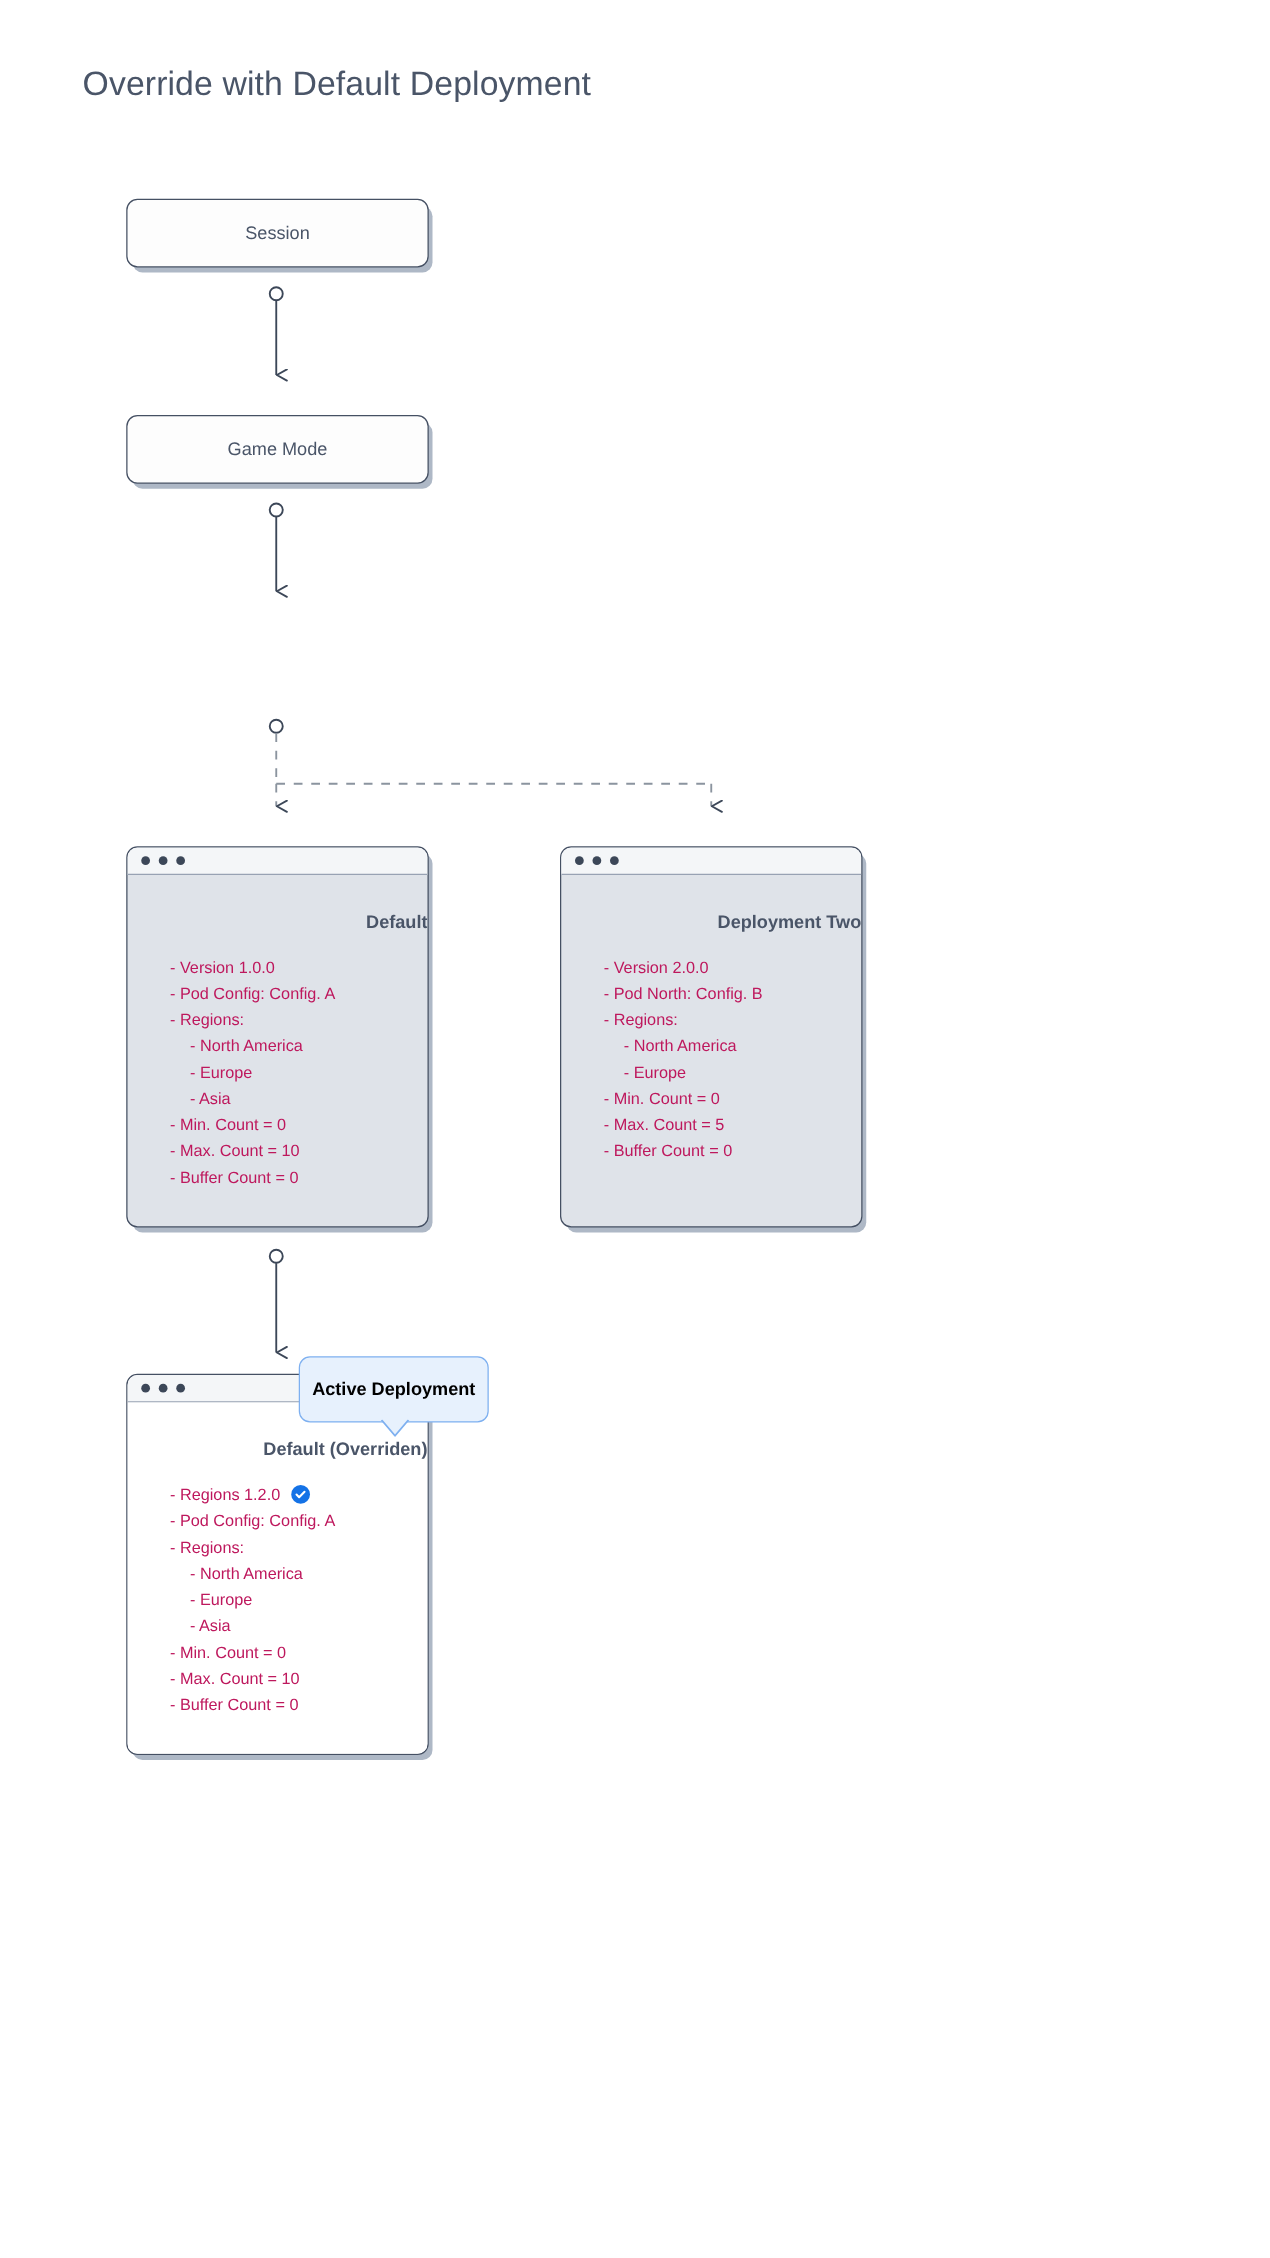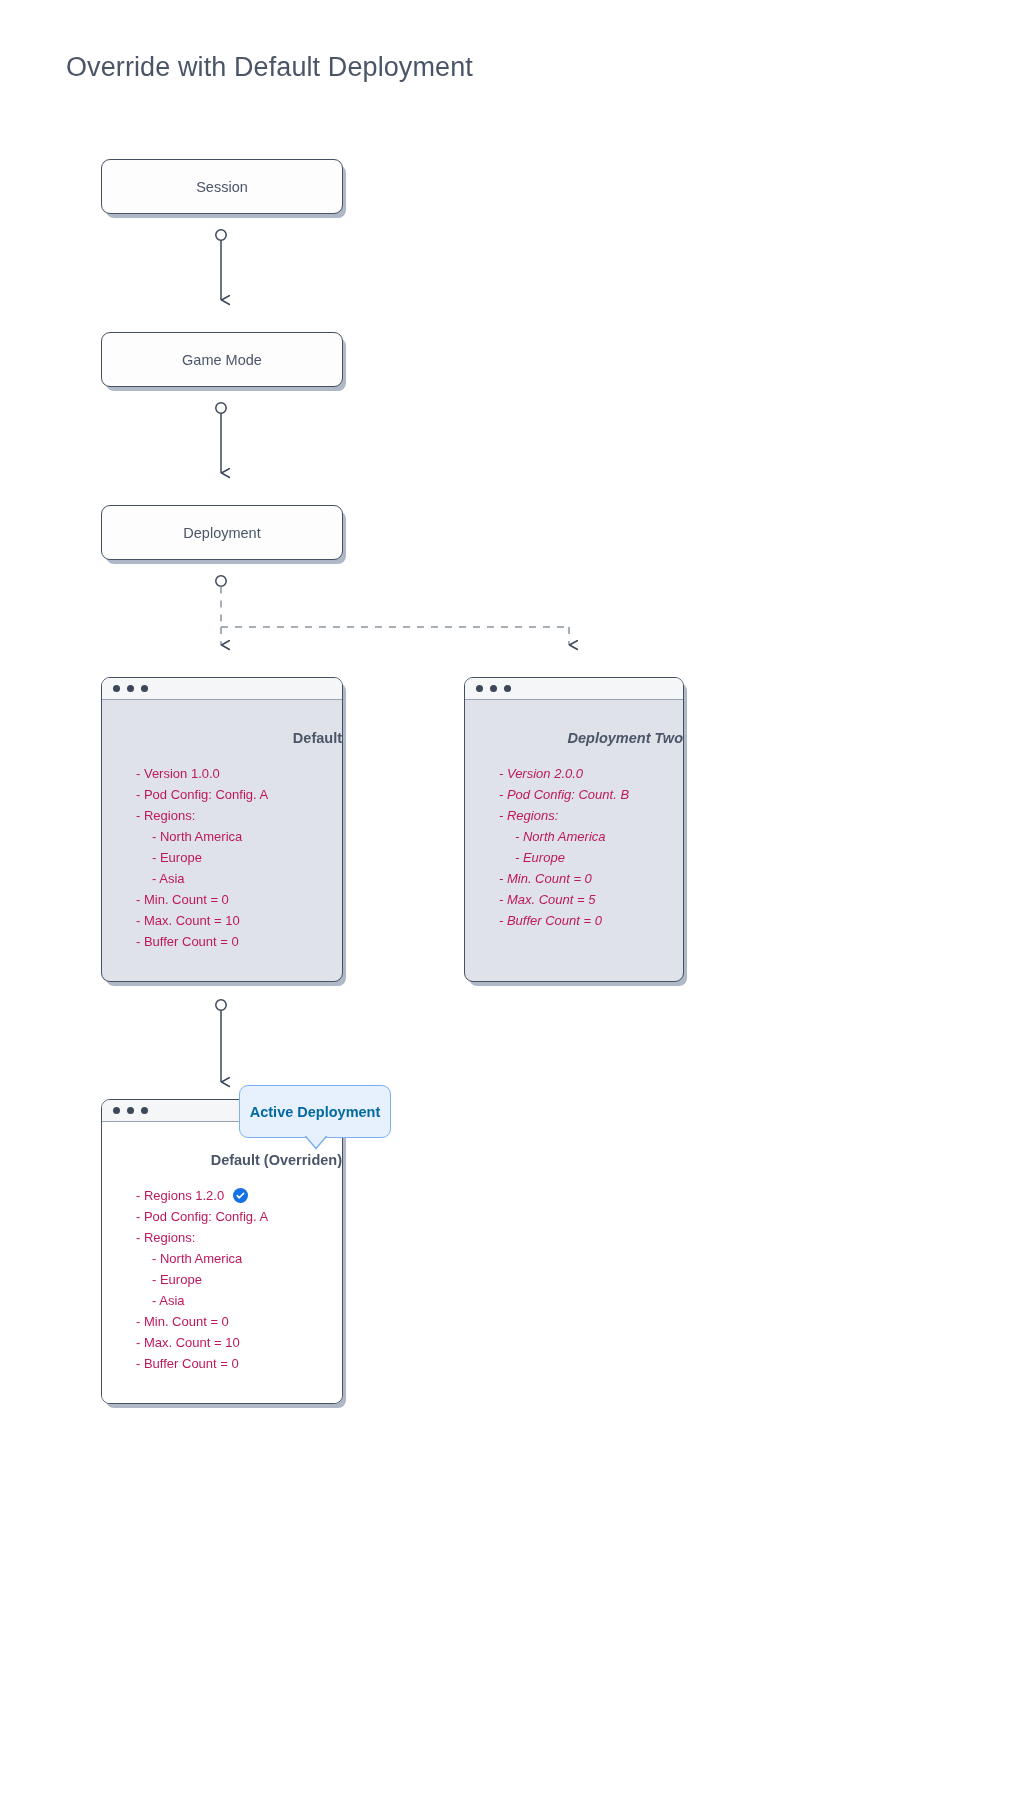--- a/index.html
+++ b/index.html
@@ -126,21 +126,21 @@
     border-radius: 9px;
     display: flex;
     align-items: center;
     justify-content: center;
     padding: 0 16px;
     z-index: 40;
   }
   .callout-label {
     font-size: 14.5px;
     font-weight: bold;
-    color: #0369a1;
+    color: #000000;
     white-space: nowrap;
   }
   .callout-tail {
     position: absolute;
     left: 64px;
     bottom: -13px;
     width: 24px;
     height: 14px;
     overflow: visible;
   }
@@ -201,23 +201,20 @@
   </svg>
 
   <div class="node" style="left:101px; top:332px; width:242px; height:55px;">
     <span class="node-label">Game Mode</span>
   </div>
 
   <div class="node" style="left:101px; top:159px; width:242px; height:55px;">
     <span class="node-label">Session</span>
   </div>
 
-  <div class="node" style="left:101px; top:505px; width:242px; height:55px;">
-    <span class="node-label">Deployment</span>
-  </div>
 
   <div class="card" style="left:101px; top:677px; width:242px; height:305px;">
     <div class="card-titlebar">
       <span class="dot"></span>
       <span class="dot"></span>
       <span class="dot"></span>
     </div>
     <div class="card-body">
       <div class="card-heading">Default</div>
       <div class="card-line">
@@ -243,33 +240,33 @@
       </div>
       <div class="card-line">
         <span>- Max. Count = 10</span>
       </div>
       <div class="card-line">
         <span>- Buffer Count = 0</span>
       </div>
     </div>
   </div>
 
-  <div class="card" style="left:464px; top:677px; width:220px; height:305px;font-style:italic;">
+  <div class="card" style="left:448px; top:677px; width:242px; height:305px;">
     <div class="card-titlebar">
       <span class="dot"></span>
       <span class="dot"></span>
       <span class="dot"></span>
     </div>
     <div class="card-body">
       <div class="card-heading">Deployment Two</div>
       <div class="card-line">
         <span>- Version 2.0.0</span>
       </div>
       <div class="card-line">
-        <span>- Pod Config: Count. B</span>
+        <span>- Pod North: Config. B</span>
       </div>
       <div class="card-line">
         <span>- Regions:</span>
       </div>
       <div class="card-line indent">
         <span>- North America</span>
       </div>
       <div class="card-line indent">
         <span>- Europe</span>
       </div>

